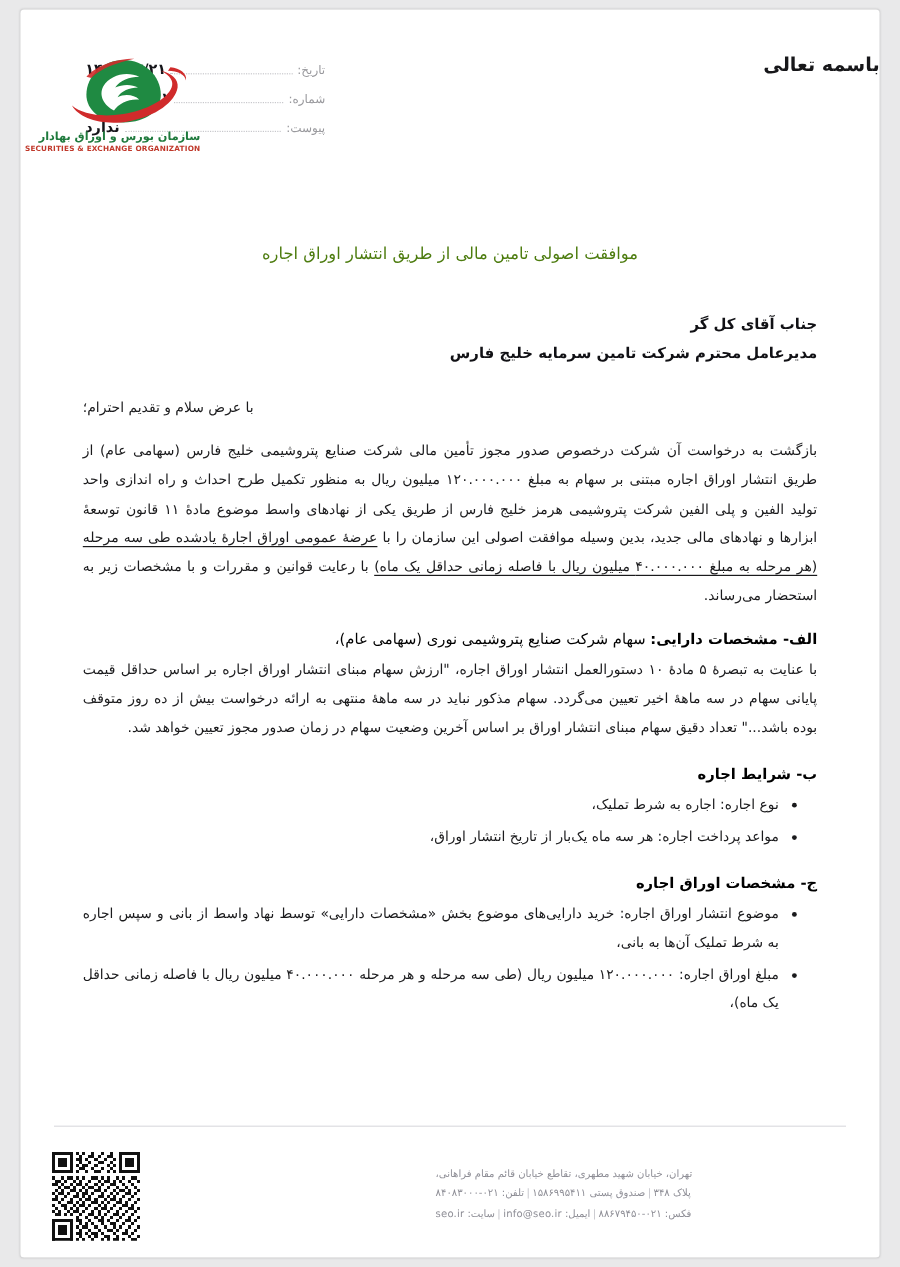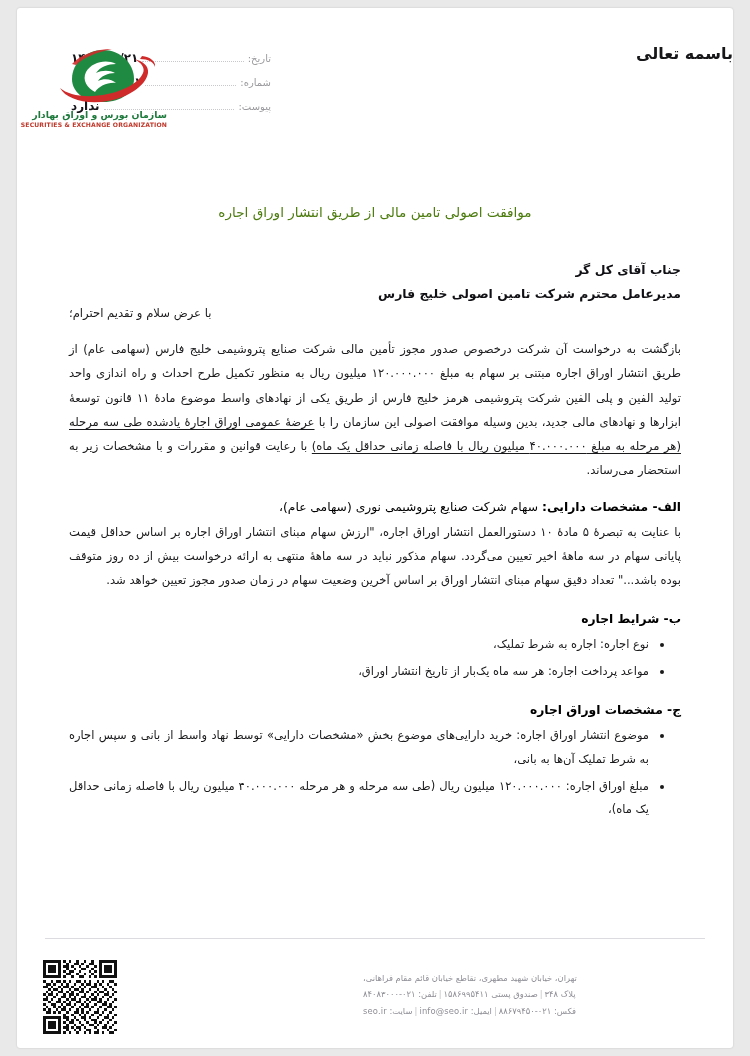--- a/index.html
+++ b/index.html
@@ -128,20 +128,21 @@
     letter-spacing: 0.4px;
     margin: 0 0 38px 0;
     font-weight: normal;
   }
 
   .addressee {
     font-size: 12.4px;
     font-weight: bold;
     color: #111115;
     line-height: 1.95;
+    margin-bottom: 26px;
   }
   .addressee div { letter-spacing: 0.1px; }
 
   .greeting {
     font-size: 11.6px;
     text-align: left;
     margin-bottom: 17px;
     color: #1a1a1c;
   }
 
@@ -272,21 +273,21 @@
       <div class="logo-en">SECURITIES &amp; EXCHANGE ORGANIZATION</div>
     </div>
   </div>
 
   <div class="content">
 
     <div class="doc-title">موافقت اصولی تامین مالی از طریق انتشار اوراق اجاره</div>
 
     <div class="addressee">
       <div>جناب آقای کل گر</div>
-      <div>مدیرعامل محترم شرکت تامین اصولی خلیج فارس</div>
+      <div>مدیرعامل محترم شرکت تامین سرمایه خلیج فارس</div>
     </div>
 
     <div class="greeting">با عرض سلام و تقدیم احترام؛</div>
 
     <p class="para"><span>بازگشت به درخواست آن شرکت درخصوص صدور مجوز تأمین مالی شرکت صنایع پتروشیمی خلیج فارس (سهامی عام) از طریق انتشار اوراق اجاره مبتنی بر سهام به مبلغ ۱۲۰.۰۰۰.۰۰۰ میلیون ریال به منظور تکمیل طرح احداث و راه اندازی واحد تولید الفین و پلی الفین شرکت پتروشیمی هرمز خلیج فارس از طریق یکی از نهادهای واسط موضوع مادۀ ۱۱ قانون توسعۀ ابزارها و نهادهای مالی جدید، بدین وسیله موافقت اصولی این سازمان را با </span><u>عرضۀ عمومی اوراق اجارۀ یادشده طی سه مرحله (هر مرحله به مبلغ ۴۰.۰۰۰.۰۰۰ میلیون ریال با فاصله زمانی حداقل یک ماه)</u><span> با رعایت قوانین و مقررات و با مشخصات زیر به استحضار می‌رساند.</span></p>
 
     <div class="sec-head"><span>الف- مشخصات دارایی:</span><span class="sec-rest"> سهام شرکت صنایع پتروشیمی نوری (سهامی عام)،</span></div>
     <p class="sec-body">با عنایت به تبصرۀ ۵ مادۀ ۱۰ دستورالعمل انتشار اوراق اجاره، "ارزش سهام مبنای انتشار اوراق اجاره بر اساس حداقل قیمت پایانی سهام در سه ماهۀ اخیر تعیین می‌گردد. سهام مذکور نباید در سه ماهۀ منتهی به ارائه درخواست بیش از ده روز متوقف بوده باشد..." تعداد دقیق سهام مبنای انتشار اوراق بر اساس آخرین وضعیت سهام در زمان صدور مجوز تعیین خواهد شد.</p>
 
     <div class="sec-head">ب- شرایط اجاره</div>

